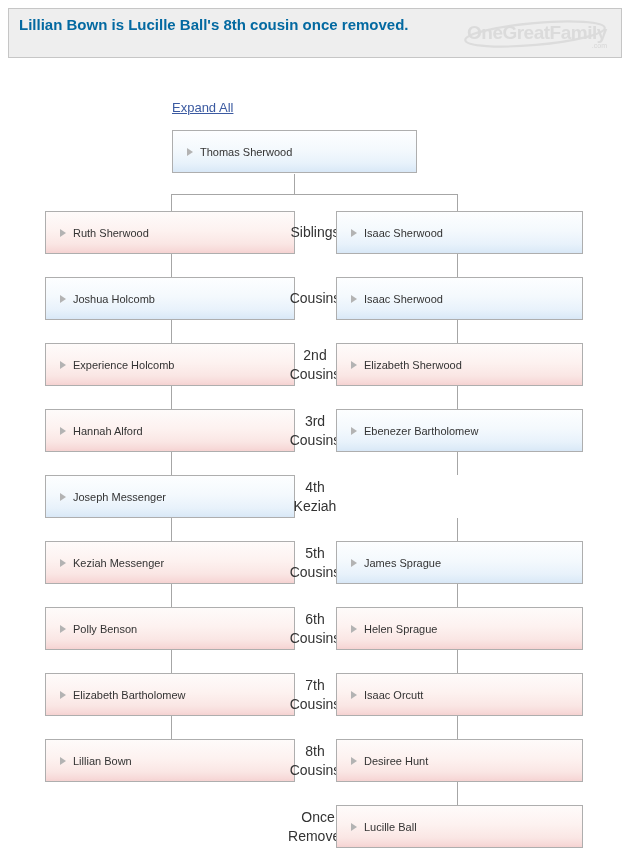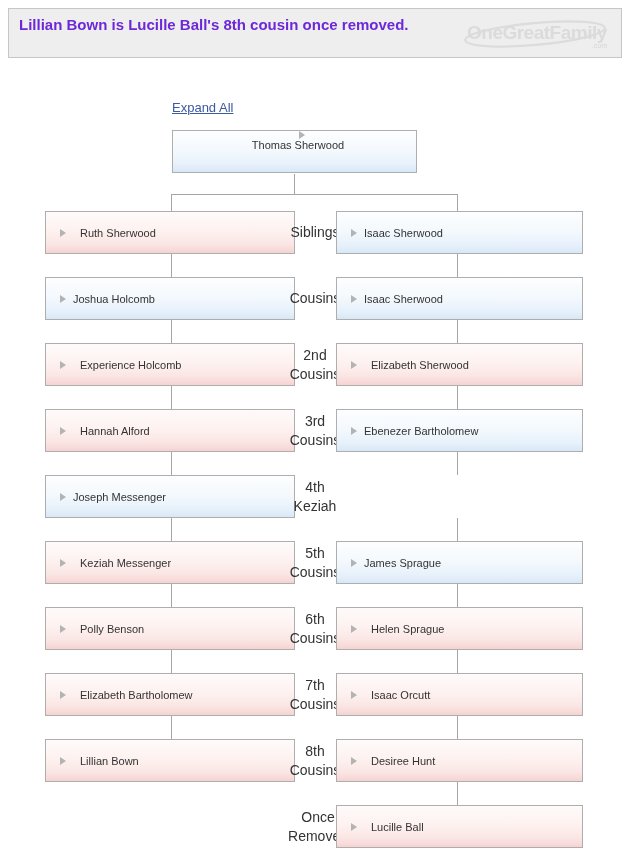--- a/index.html
+++ b/index.html
@@ -3,36 +3,36 @@
 <meta charset="utf-8">
 <title>Relationship Chart</title>
 <style>
   html,body{margin:0;padding:0;background:#ffffff;}
   #page{position:relative;width:631px;height:858px;background:#ffffff;overflow:hidden;
         font-family:"Liberation Sans", sans-serif;}
   
   .header-bar{position:absolute;left:8px;top:8px;width:612px;height:48px;
               background:#eeeeee;border:1px solid #c6c6c6;}
   .page-title{position:absolute;left:10px;top:0;height:31px;display:flex;align-items:center;
-              font-size:15px;font-weight:bold;color:#6d28d9;margin:0;white-space:nowrap;}
+              font-size:15px;font-weight:bold;color:#0369a1;margin:0;white-space:nowrap;}
   .logo{position:absolute;right:8px;top:0;height:48px;width:152px;}
   .logo svg{position:absolute;left:0;top:0;}
   .logo-text{position:absolute;left:6px;top:13px;font-size:19px;font-weight:bold;
              letter-spacing:-0.5px;color:#dbdbdb;white-space:nowrap;}
   .logo-com{position:absolute;right:6px;top:33px;font-size:7px;color:#d6d6d6;}
   
   .expand-all{position:absolute;left:172px;top:100px;width:245px;
               font-size:13px;color:#3b5aa1;text-decoration:underline;cursor:pointer;}
   
   .tree{position:absolute;left:0;top:0;width:631px;height:858px;}
   .pbox{position:absolute;height:41px;border:1px solid #aeaeae;display:flex;align-items:center;
         box-sizing:content-box;cursor:pointer;}
-  .pbox[data-color="pink"]{background:linear-gradient(180deg,#fefbfa 0%,#fdf2f0 45%,#fae6e4 78%,#f7d9d8 94%,#f5d2d1 100%);gap:7px;}
+  .pbox[data-color="pink"]{background:linear-gradient(180deg,#fefbfa 0%,#fdf2f0 45%,#fae6e4 78%,#f7d9d8 94%,#f5d2d1 100%);}
   .pbox[data-color="blue"]{background:linear-gradient(180deg,#fdfeff 0%,#f4f9fd 45%,#e8f2fb 78%,#ddebf8 94%,#d8e7f6 100%);}
-  .pbox.root{left:172px;width:243px;flex-direction:column;}
+  .pbox.root{left:172px;width:243px;}
   .pbox.left{left:45px;width:248px;}
   .pbox.right{left:336px;width:245px;}
   .tri{width:0;height:0;border-left:6px solid #b3b3b3;border-top:4px solid transparent;
        border-bottom:4px solid transparent;margin-left:14px;flex:0 0 auto;}
   .pname{font-size:11px;color:#333333;margin-left:7px;white-space:nowrap;}
   .rel-label{position:absolute;left:291px;width:48px;height:43px;display:flex;align-items:center;
              justify-content:center;text-align:center;font-size:14px;line-height:1.35;color:#333333;}
   .rel-label.final{left:294px;}
   .cl{position:absolute;background:#a6a6a6;}
   .cl.v{width:1px;}

